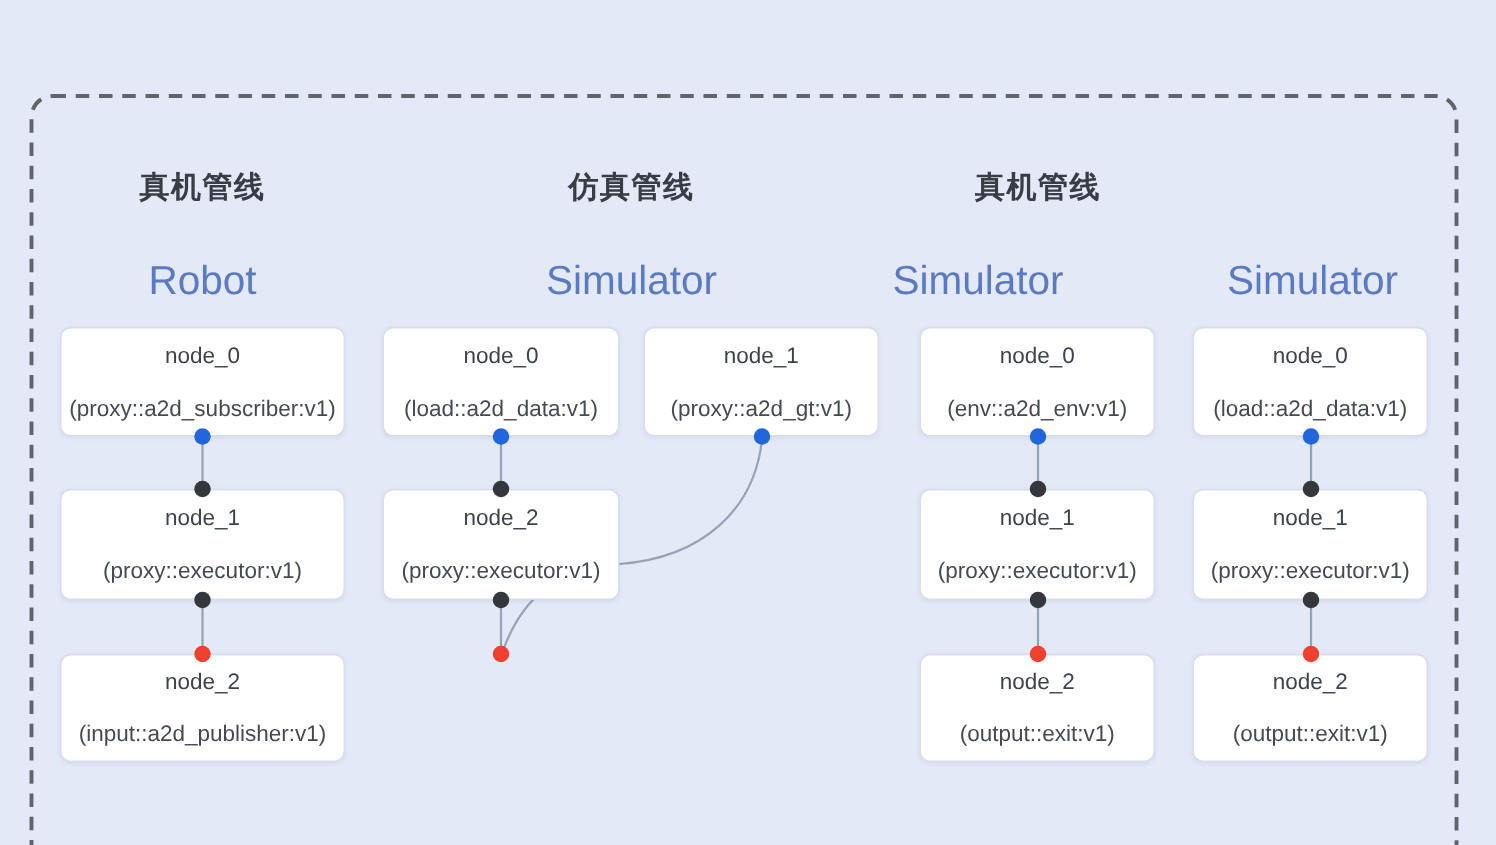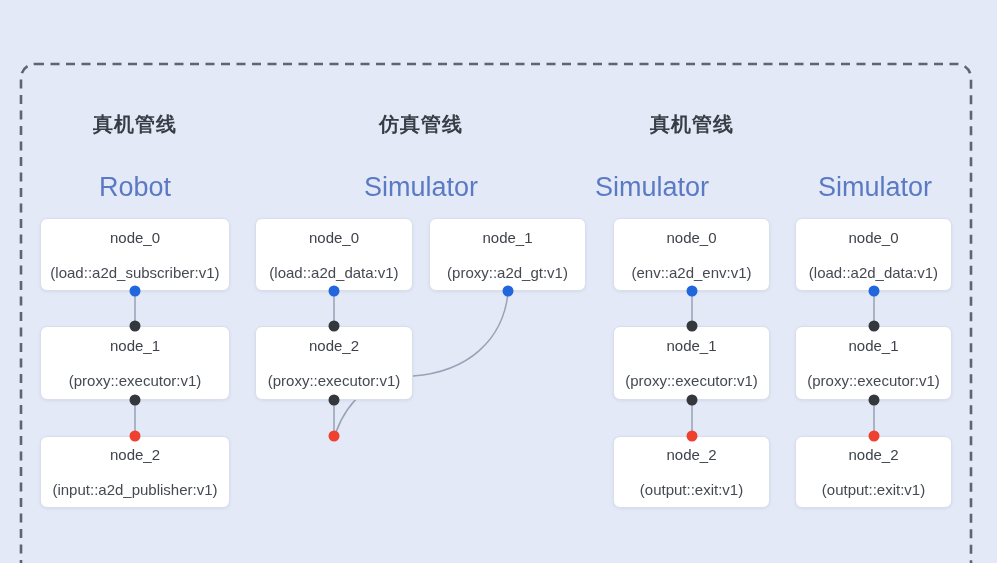--- a/index.html
+++ b/index.html
@@ -90,21 +90,21 @@
   <div class="title-zh" style="left:135px">真机管线</div>
   <div class="title-en" style="left:135px">Robot</div>
   <div class="title-zh" style="left:421px">仿真管线</div>
   <div class="title-en" style="left:421px">Simulator</div>
   <div class="title-zh" style="left:692px">真机管线</div>
   <div class="title-en" style="left:652px">Simulator</div>
   <div class="title-en" style="left:875px">Simulator</div>
 
   <div class="node" style="left:40px;top:170px;width:190px;height:73px">
     <div class="nname">node_0</div>
-    <div class="ntype">(load::a2d_subscriber:v1)</div>
+    <div class="ntype">(proxy::a2d_subscriber:v1)</div>
   </div>
   <div class="node" style="left:40px;top:278px;width:190px;height:74px">
     <div class="nname">node_1</div>
     <div class="ntype">(proxy::executor:v1)</div>
   </div>
   <div class="node" style="left:40px;top:388px;width:190px;height:72px">
     <div class="nname">node_2</div>
     <div class="ntype">(input::a2d_publisher:v1)</div>
   </div>
 

